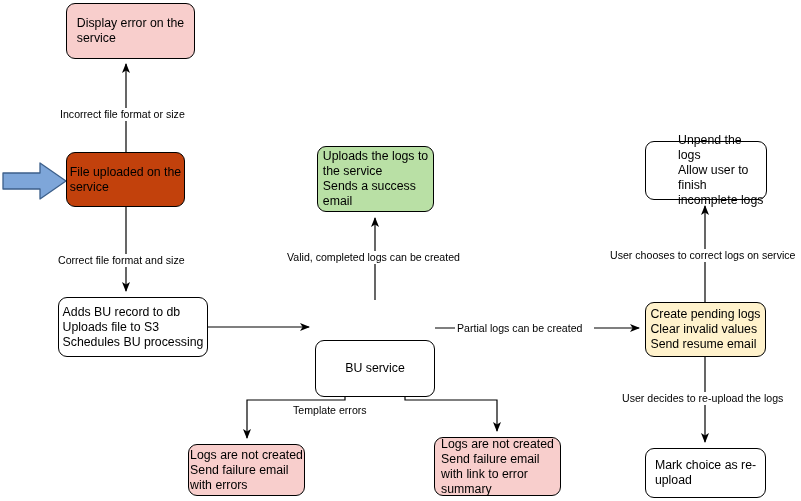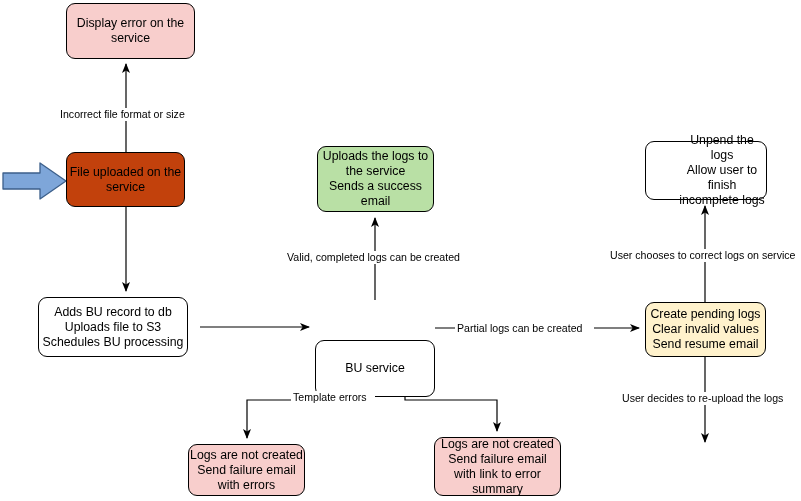--- a/index.html
+++ b/index.html
@@ -26,21 +26,21 @@
     height: 501px;
   }
   .node {
     position: absolute;
     box-sizing: border-box;
     border: 1px solid #000000;
     border-radius: 9px;
     display: flex;
     align-items: center;
     justify-content: center;
-    text-align: center;
+    text-align: left;
     font-size: 12.3px;
     line-height: 1.22;
     color: #000000;
     background: #ffffff;
     white-space: pre-line;
     z-index: 3;
   }
   .edge-label {
     position: absolute;
     font-size: 10.6px;
@@ -109,21 +109,21 @@
   <svg class="blue-arrow" style="left:2px; top:162px;" width="66" height="38" viewBox="0 0 66 38" xmlns="http://www.w3.org/2000/svg">
     <path d="M1,11 L38,11 L38,1 L64,19 L38,37 L38,27 L1,27 Z" fill="#7ea6d9" stroke="#3c5f8a" stroke-width="1.3" stroke-linejoin="round"></path>
   </svg>
 
   <div class="node" style="left:66px; top:3px; width:129px; height:56px; background:#f8cecc;">Display error on the
 service</div>
 
   <div class="node" style="left:66px; top:152px; width:119px; height:55px; background:#c2410c;">File uploaded on the
 service</div>
 
-  <div class="node" style="left:38px; top:297px; width:150px; height:60px; background:#ffffff;">Adds BU record to db
+  <div class="node" style="left:58px; top:297px; width:150px; height:60px; background:#ffffff;">Adds BU record to db
 Uploads file to S3
 Schedules BU processing</div>
 
   <div class="node" style="left:317px; top:146px; width:117px; height:66px; background:#b9e0a5;">Uploads the logs to
 the service
 Sends a success
 email</div>
 
   <div class="node" style="left:315px; top:300px; width:120px; height:57px; background:#ffffff;margin-top:40px;">BU service</div>
 
@@ -137,28 +137,31 @@
 
   <div class="node" style="left:188px; top:444px; width:117px; height:52px; background:#f8cecc;">Logs are not created
 Send failure email
 with errors</div>
 
   <div class="node" style="left:434px; top:437px; width:127px; height:59px; background:#f8cecc;">Logs are not created
 Send failure email
 with link to error
 summary</div>
 
+  <div class="node" style="left:645px; top:448px; width:121px; height:50px; background:#ffffff;">Mark choice as re-
+upload</div>
 
   <div class="edge-label" style="left:58px; top:108px; width:136px;">Incorrect file format or size</div>
 
+  <div class="edge-label" style="left:56px; top:254px; width:140px;">Correct file format and size</div>
 
   <div class="edge-label" style="left:285px; top:251px; width:184px;">Valid, completed logs can be created</div>
 
   <div class="edge-label" style="left:608px; top:249px; width:193px;">User chooses to correct logs on service</div>
 
   <div class="edge-label" style="left:455px; top:322px; width:135px;">Partial logs can be created</div>
 
-  <div class="edge-label" style="left:291px; top:391px; width:80px;">Template errors</div>
+  <div class="edge-label" style="left:291px; top:404px; width:80px;">Template errors</div>
 
 
   <div class="edge-label" style="left:620px; top:392px; width:172px;">User decides to re-upload the logs</div>
 
 </div>
 
 </body></html>

